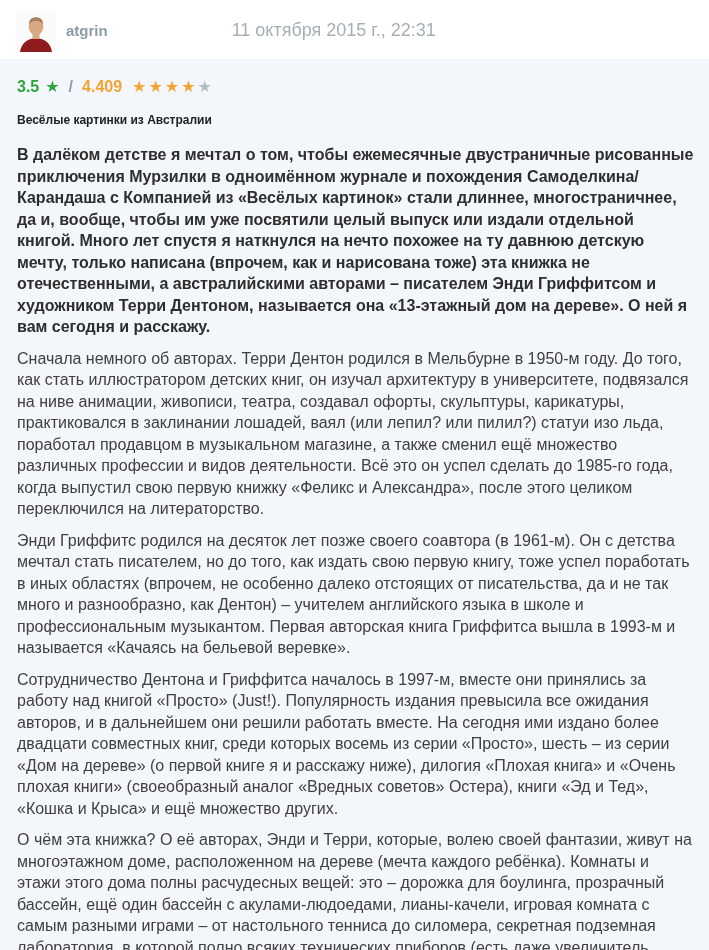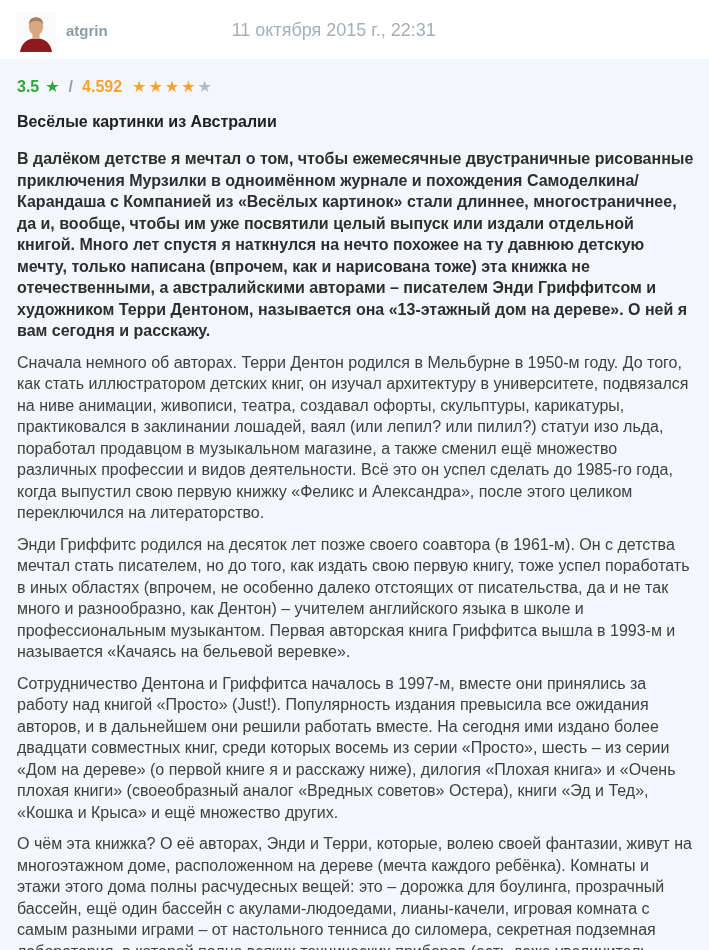--- a/index.html
+++ b/index.html
@@ -60,21 +60,21 @@
     text-align: center;
   }
   .user-rating { font-weight: bold; color: #2ca53c; }
   .user-star   { color: #2ca53c; font-size: 16px; margin-left: 6px; }
   .rating-sep  { color: #90a0aa; margin: 0 9px; font-weight: bold; }
   .avg-rating  { font-weight: bold; color: #f4a431; }
   .avg-stars   { margin-left: 10px; letter-spacing: 2px; font-size: 16px; }
   .stars-filled { color: #f4a431; }
   .star-empty   { color: #b3bac0; }
   .review-title {
-    font-size: 16px;
+    font-size: 12px;
     font-weight: bold;
     color: #222222;
     margin-bottom: 17px;
   }
   .review-text p {
     font-size: 16px;
     line-height: 21.5px;
     color: #404040;
     margin-bottom: 10px;
   }
@@ -101,21 +101,21 @@
     <span class="username">atgrin</span>
     <span class="date">11 октября 2015 г., 22:31</span>
   </div>
 
   <div class="card">
 
     <div class="rating-row">
       <span class="user-rating">3.5</span>
       <span class="user-star">★</span>
       <span class="rating-sep">/</span>
-      <span class="avg-rating">4.592</span>
+      <span class="avg-rating">4.409</span>
       <span class="avg-stars"><span class="stars-filled">★★★★</span><span class="star-empty">★</span></span>
     </div>
 
     <h2 class="review-title">Весёлые картинки из Австралии</h2>
 
     <div class="review-text">
       <p class="lead">В далёком детстве я мечтал о том, чтобы ежемесячные двустраничные рисованные приключения Мурзилки в одноимённом журнале и похождения Самоделкина/Карандаша с Компанией из «Весёлых картинок» стали длиннее, многостраничнее, да и, вообще, чтобы им уже посвятили целый выпуск или издали отдельной книгой. Много лет спустя я наткнулся на нечто похожее на ту давнюю детскую мечту, только написана (впрочем, как и нарисована тоже) эта книжка не отечественными, а австралийскими авторами – писателем Энди Гриффитсом и художником Терри Дентоном, называется она «13-этажный дом на дереве». О ней я вам сегодня и расскажу.</p>
       <p>Сначала немного об авторах. Терри Дентон родился в Мельбурне в 1950-м году. До того, как стать иллюстратором детских книг, он изучал архитектуру в университете, подвязался на ниве анимации, живописи, театра, создавал офорты, скульптуры, карикатуры, практиковался в заклинании лошадей, ваял (или лепил? или пилил?) статуи изо льда, поработал продавцом в музыкальном магазине, а также сменил ещё множество различных профессии и видов деятельности. Всё это он успел сделать до 1985-го года, когда выпустил свою первую книжку «Феликс и Александра», после этого целиком переключился на литераторство.</p>
       <p>Энди Гриффитс родился на десяток лет позже своего соавтора (в 1961-м). Он с детства мечтал стать писателем, но до того, как издать свою первую книгу, тоже успел поработать в иных областях (впрочем, не особенно далеко отстоящих от писательства, да и не так много и разнообразно, как Дентон) – учителем английского языка в школе и профессиональным музыкантом. Первая авторская книга Гриффитса вышла в 1993-м и называется «Качаясь на бельевой веревке».</p>
       <p>Сотрудничество Дентона и Гриффитса началось в 1997-м, вместе они принялись за работу над книгой «Просто» (Just!). Популярность издания превысила все ожидания авторов, и в дальнейшем они решили работать вместе. На сегодня ими издано более двадцати совместных книг, среди которых восемь из серии «Просто», шесть – из серии «Дом на дереве» (о первой книге я и расскажу ниже), дилогия «Плохая книга» и «Очень плохая книги» (своеобразный аналог «Вредных советов» Остера), книги «Эд и Тед», «Кошка и Крыса» и ещё множество других.</p>

